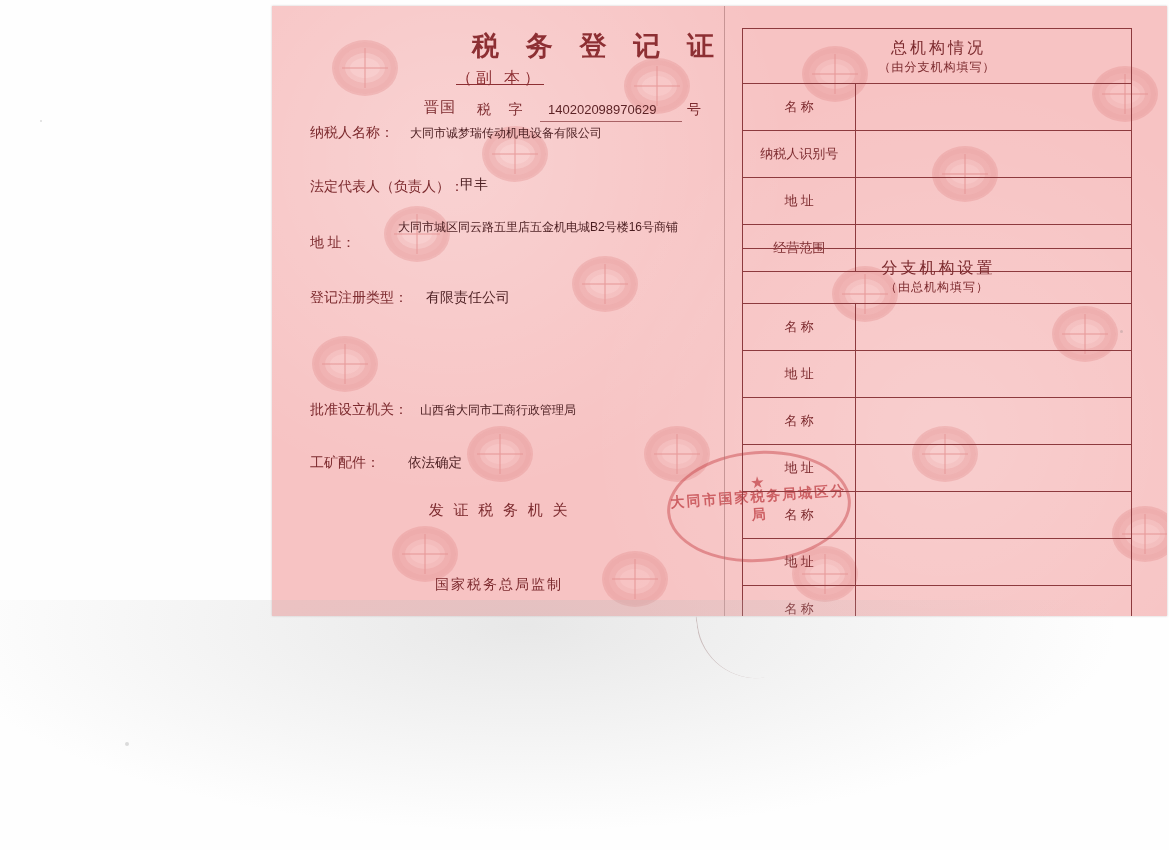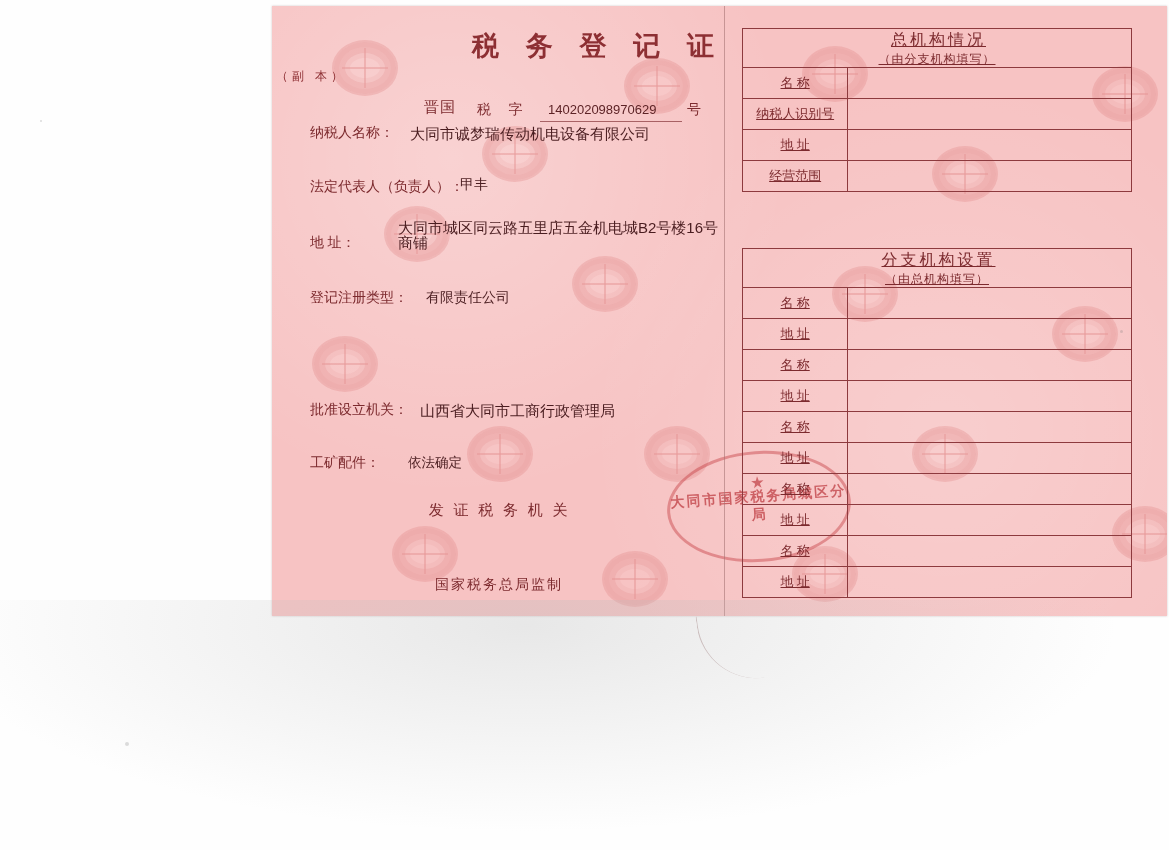--- a/index.html
+++ b/index.html
@@ -110,24 +110,26 @@
     font-size: 27px;
     letter-spacing: 10px;
     font-weight: bold;
     color: #8d2f33;
     text-indent: 10px;
   }
   .doc-subtitle {
     position: absolute;
     left: 0; top: 62px;
     width: 452px;
-    font-size: 12px;
+    text-align: center;
+    font-size: 16px;
     letter-spacing: 4px;
     color: #8d2f33;
     text-indent: 4px;
+    text-decoration: underline;
   }
 
   
   .serial-row {
     position: absolute;
     left: 0; top: 92px;
     width: 452px;
     height: 26px;
     color: #7c2a2e;
     font-size: 15px;
@@ -146,21 +148,21 @@
   
   .field { position: absolute; color: #7c2a2e; }
   .field-label {
     position: absolute;
     left: 0; top: 0;
     font-size: 14px;
     white-space: nowrap;
   }
   .field-value {
     position: absolute;
-    font-size: 15px;
+    font-size: 12px;
     color: #4a1d20;
     font-family: "Liberation Sans", sans-serif;
     white-space: pre-line;
     line-height: 15px;
   }
 
   
   .issuer {
     position: absolute;
     left: 0; top: 495px;
@@ -233,22 +235,21 @@
   table.reg {
     position: absolute;
     border-collapse: collapse;
     border: 1px solid #8d3a3e;
     color: #7c2a2e;
   }
   table.reg td {
     border: 1px solid #8d3a3e;
     height: 30px;
     font-size: 13px;
-    padding: 0;
-    text-decoration: underline;
+    padding: 8px;
   }
   td.hdr {
     text-align: center;
     line-height: 1.35;
     padding: 6px 0;
     height: auto;
   }
   td.hdr .h-main { font-size: 16px; letter-spacing: 3px; text-indent: 3px; }
   td.hdr .h-sub  { font-size: 12px; letter-spacing: 1px; }
   td.lbl {

